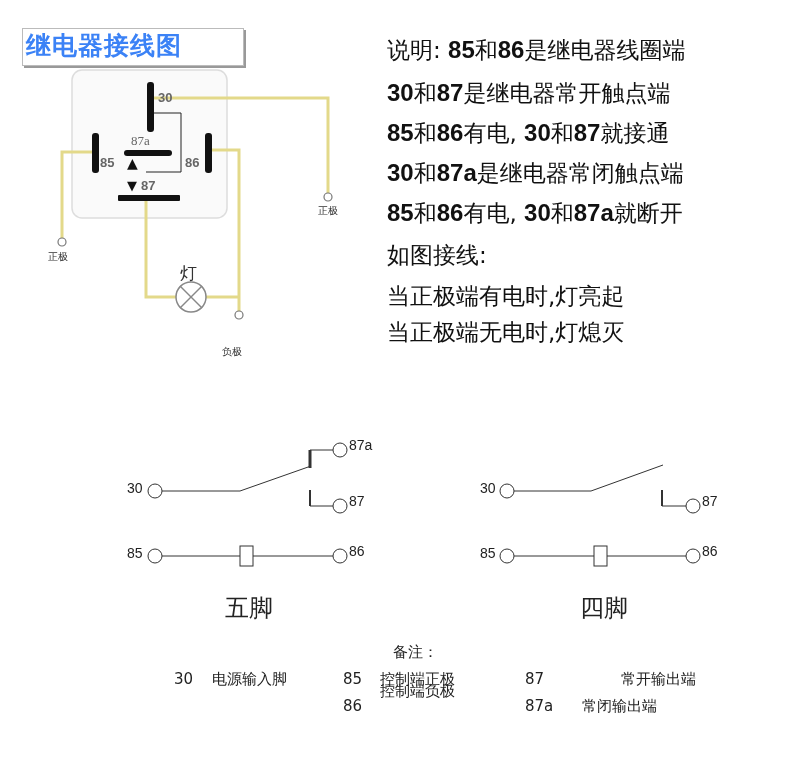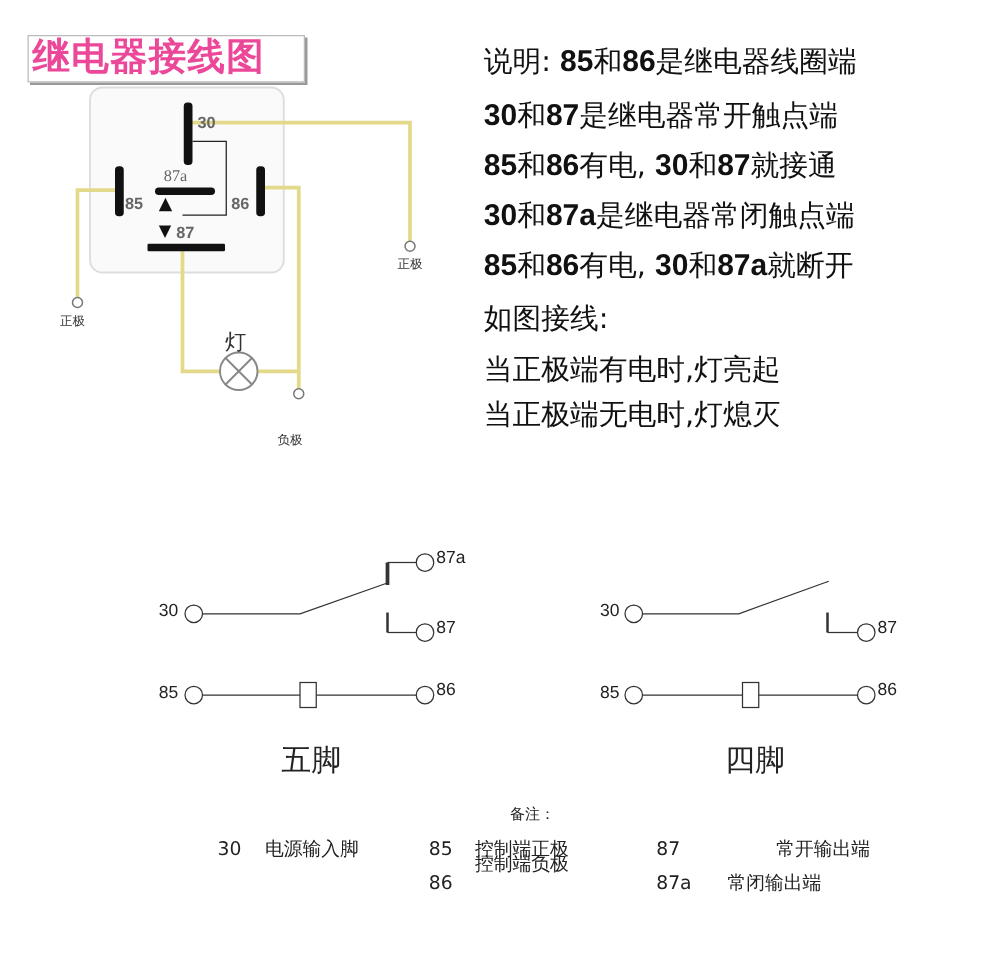--- a/index.html
+++ b/index.html
@@ -1,19 +1,19 @@
 <!DOCTYPE html>
 <html><head>
   <meta charset="utf-8">
   <style>
     html, body { margin: 0; padding: 0; background: #ffffff; }
     body { width: 800px; height: 773px; position: relative; overflow: hidden; font-family: "DejaVu Sans", sans-serif; }
     .abs { position: absolute; }
     .title-box { left: 22px; top: 28px; width: 220px; height: 36px; border: 1px solid #bbb; box-shadow: 2px 2px 0 #999; background: #fff; }
-    .title-text { left: 26px; top: 28px; font-size: 30px; font-weight: bold; color: #ec4899; letter-spacing: 1px; white-space: nowrap; line-height: 36px; }
+    .title-text { left: 26px; top: 28px; font-size: 25px; font-weight: bold; color: #3b82f6; letter-spacing: 1px; white-space: nowrap; line-height: 36px; }
     .pin-lbl { font-family: "Liberation Sans", sans-serif; font-size: 13px; color: #666; font-weight: bold; }
     .pin-lbl-serif { font-family: "Liberation Serif", serif; font-size: 13px; color: #666; }
     .pole { font-size: 10px; color: #333; }
     .expl { left: 387px; font-size: 23px; color: #111; white-space: nowrap; line-height: 30px; }
     .expl b { font-family: "Liberation Sans", sans-serif; font-weight: 900; font-size: 24px; }
     .sch-lbl { font-family: "Liberation Sans", sans-serif; font-size: 14px; color: #222; }
     .sch-title { font-size: 24px; color: #222; }
     .legend { font-size: 15px; color: #222; white-space: nowrap; }
     .legend-num { font-family: "DejaVu Sans", sans-serif; font-size: 15px; color: #222; }
   </style>
@@ -149,21 +149,21 @@
 
 <div>
   <div class="abs sch-lbl" style="left:480px;top:480px;">30</div>
   <div class="abs sch-lbl" style="left:702px;top:493px;">87</div>
   <div class="abs sch-lbl" style="left:480px;top:545px;">85</div>
   <div class="abs sch-lbl" style="left:702px;top:543px;">86</div>
   <div class="abs sch-title" style="left:580px;top:592px;">四脚</div>
 </div>
 
 <div>
-  <div class="abs legend" style="left:408px;top:643px;font-size:12px;">备注：</div>
+  <div class="abs legend" style="left:393px;top:643px;font-size:15px;">备注：</div>
 
   <div class="abs legend-num" style="left:174px;top:670px;">30</div>
   <div class="abs legend" style="left:212px;top:670px;text-align:right;">电源输入脚</div>
   <div class="abs legend-num" style="left:343px;top:670px;">85</div>
   <div class="abs legend" style="left:380px;top:670px;">控制端正极</div>
   <div class="abs legend-num" style="left:525px;top:670px;">87</div>
   <div class="abs legend" style="left:582px;top:670px;margin-left:39px;">常开输出端</div>
 
   <div class="abs legend-num" style="left:343px;top:697px;">86</div>
   <div class="abs legend" style="left:380px;top:682px;">控制端负极</div>

